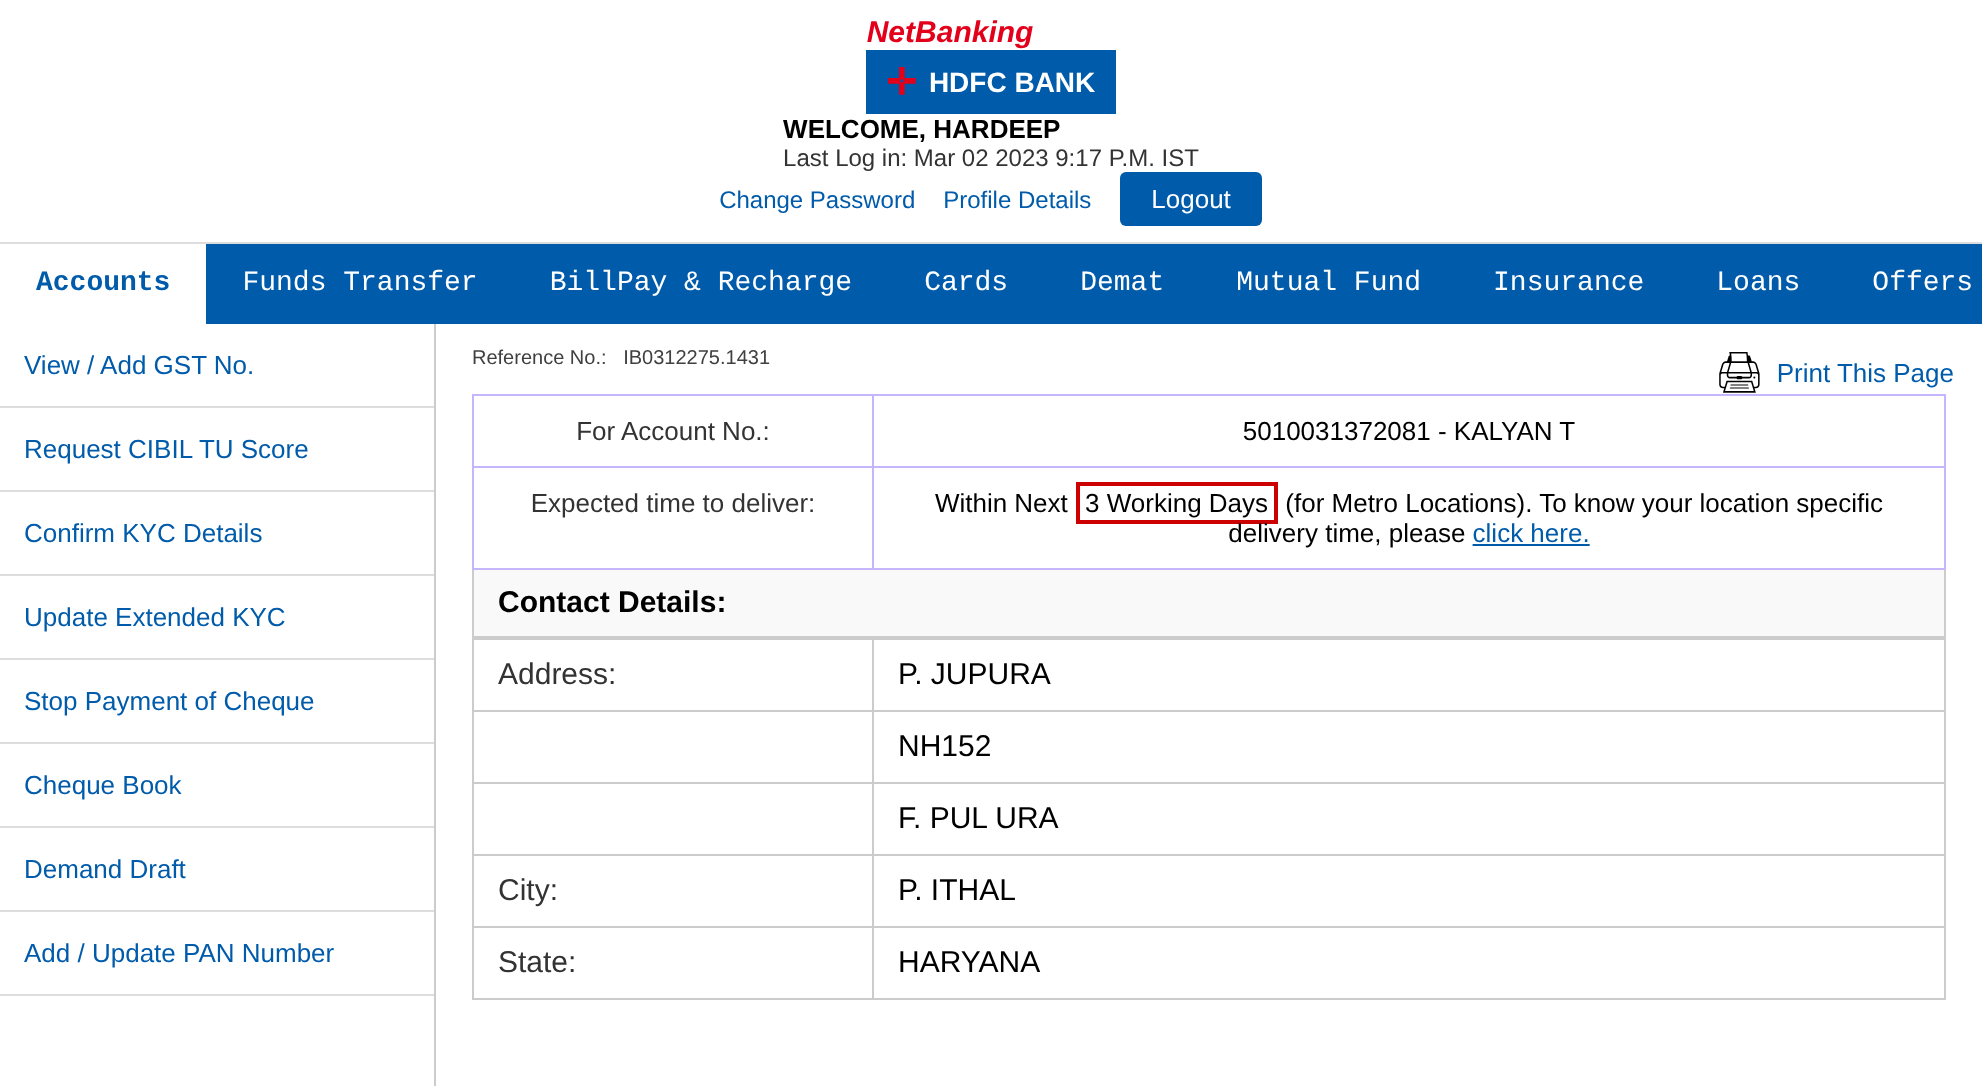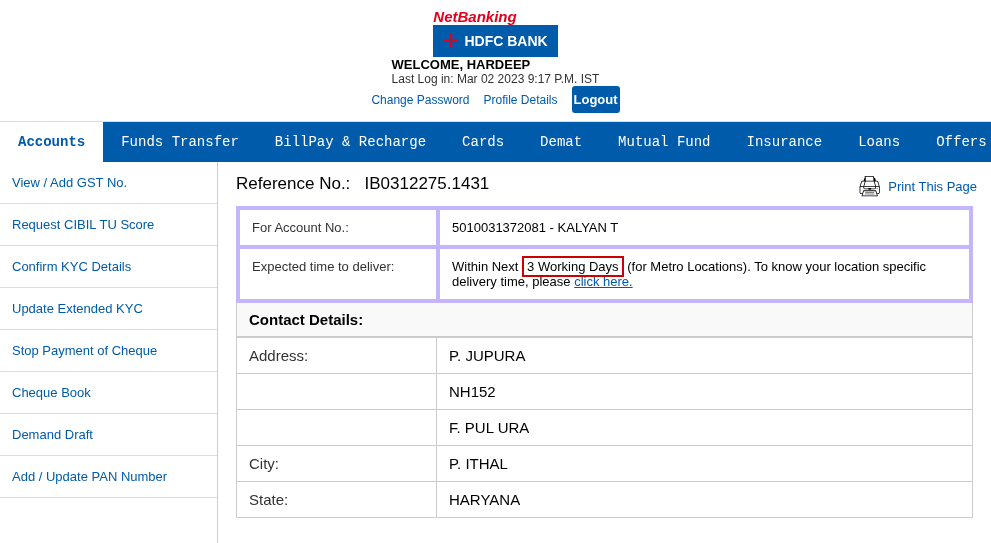--- a/index.html
+++ b/index.html
@@ -9,21 +9,21 @@
     .header { background: #fff; display: flex; align-items: center; justify-content: space-between; padding: 8px 12px; border-bottom: 1px solid #ddd; flex-direction: column; }
     .logo-area { display: flex; flex-direction: column; align-items: flex-start; }
     .logo-netbanking { color: #005baa; font-size: 15px; font-weight: bold; font-style: italic; }
     .logo-netbanking span { color: #e2001a; }
     .logo-bank { background: #005baa; color: #fff; font-size: 14px; font-weight: bold; padding: 5px 10px; display: flex; align-items: center; gap: 6px; }
     .logo-cross { color: #e2001a; font-size: 18px; font-weight: bold; }
     .welcome-area { font-size: 12px; color: #333; }
     .welcome-area .welcome-name { font-weight: bold; font-size: 13px; color: #000; }
     .header-right { display: flex; align-items: center; gap: 14px; font-size: 12px; }
     .header-right a { color: #005baa; text-decoration: none; }
-    .logout-btn { background: #005baa; color: #fff; border: none; padding: 6px 2px; font-size: 13px; font-weight: bold; cursor: pointer; border-radius: 3px; }
+    .logout-btn { background: #005baa; color: #fff; border: none; padding: 6px 16px; font-size: 13px; font-weight: normal; cursor: pointer; border-radius: 3px; }
 
     
     .nav { background: #005baa; display: flex; align-items: stretch; font-family: Liberation Mono, monospace; }
     .nav-item { color: #fff; padding: 12px 18px; font-size: 14px; cursor: pointer; white-space: nowrap; text-decoration: none; display: flex; align-items: center; }
     .nav-item.active { background: #fff; color: #005baa; font-weight: bold; }
 
     
     .layout { display: flex; height: calc(543px - 98px); }
 
     
@@ -35,25 +35,25 @@
 
     
     .page-title-box { border: 2px solid #c00; display: inline-block; padding: 6px 14px; font-size: 20px; font-weight: bold; color: #000; margin-bottom: 10px; }
 
     
     .print-area { position: absolute; top: 12px; right: 14px; display: flex; align-items: center; gap: 6px; }
     .print-link { color: #005baa; text-decoration: none; font-size: 13px; }
     .printer-icon { font-size: 20px; }
 
     
-    .reference-line { font-size: 17px; color: #000000; margin-bottom: 12px; }
+    .reference-line { font-size: 10px; color: #404040; margin-bottom: 12px; }
 
     
     .info-table { width: 100%; border-collapse: collapse; margin-bottom: 0; }
-    .info-table td { padding: 10px 12px; border: 4px solid #c4b5fd; vertical-align: top; }
+    .info-table td { padding: 10px 12px; border: 1px solid #c4b5fd; vertical-align: top; text-align: center; }
     .info-table .label-cell { width: 200px; color: #333; font-size: 13px; }
     .info-table .value-cell { color: #000; font-size: 13px; }
 
     
     .highlight-box { border: 2px solid #c00; padding: 1px 3px; display: inline; }
 
     
     .click-link { color: #005baa; text-decoration: underline; cursor: pointer; }
     .contact-table { width: 100%; border-collapse: collapse; }
     .contact-table td { padding: 9px 12px; border: 1px solid #ccc; font-size: 15px; }

